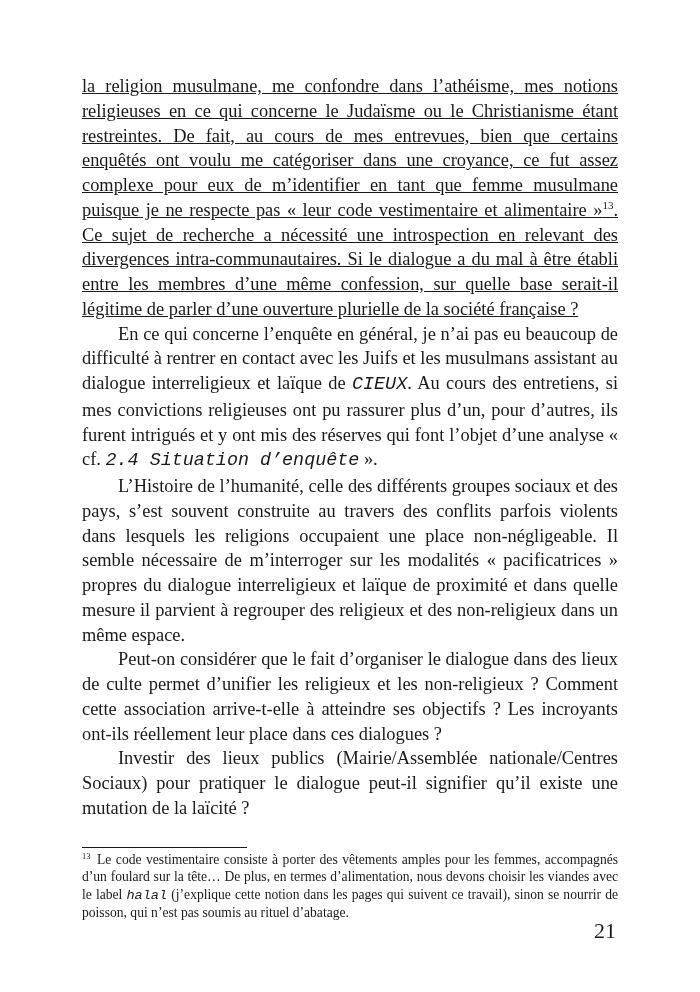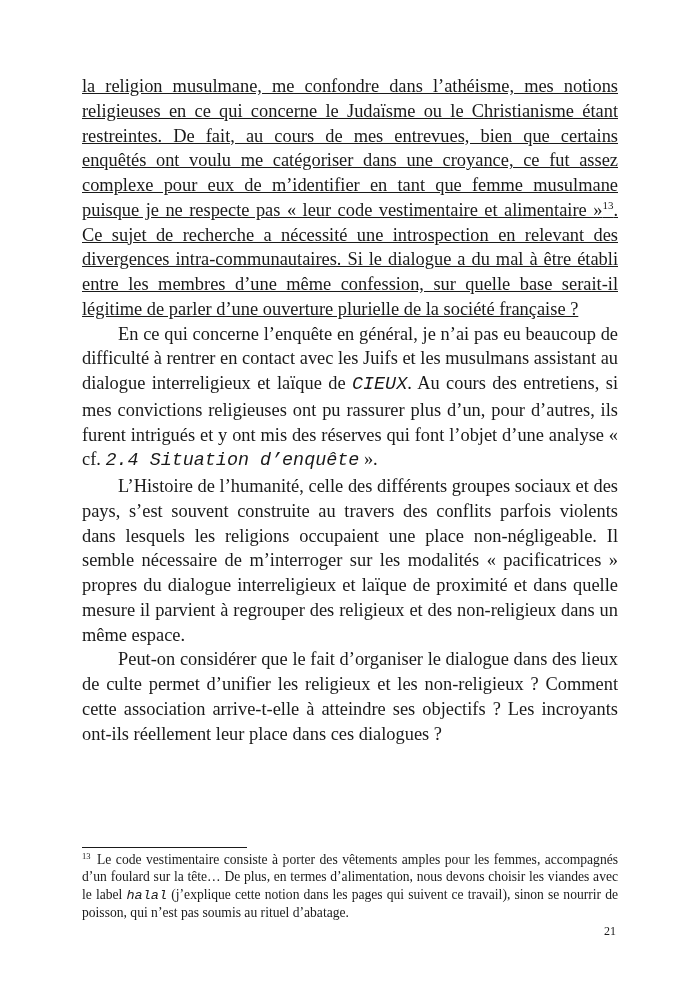--- a/index.html
+++ b/index.html
@@ -60,36 +60,37 @@
   .footnotes sup {
     font-size: 8.5px;
     line-height: 0;
     vertical-align: 5px;
     margin-right: 2px;
   }
   .page-number {
     position: absolute;
     top: 920px;
     right: 84px;
-    font-size: 12px;
+    font-size: 22px;
     line-height: 22px;
   }
   em { font-style: italic; font-family: Liberation Mono, monospace; }
 </style>
 </head>
 <body>
 
 <div class="page body-text">
   <p class="first"><span>la religion musulmane, me confondre dans l’athéisme, mes notions religieuses en ce qui concerne le Judaïsme ou le Christianisme étant restreintes. De fait, au cours de mes entrevues, bien que certains enquêtés ont voulu me catégoriser dans une croyance, ce fut assez complexe pour eux de m’identifier en tant que femme musulmane puisque je ne respecte pas « leur code vestimentaire et alimentaire »</span><sup class="fnref">13</sup><span>. Ce sujet de recherche a nécessité une introspection en relevant des divergences intra-communautaires. Si le dialogue a du mal à être établi entre les membres d’une même confession, sur quelle base serait-il légitime de parler d’une ouverture plurielle de la société française ?</span></p>
 
   <p class="indent"><span>En ce qui concerne l’enquête en général, je n’ai pas eu beaucoup de difficulté à rentrer en contact avec les Juifs et les musulmans assistant au dialogue interreligieux et laïque de </span><em>CIEUX</em><span>. Au cours des entretiens, si mes convictions religieuses ont pu rassurer plus d’un, pour d’autres, ils furent intrigués et y ont mis des réserves qui font l’objet d’une analyse « cf. </span><em>2.4 Situation d’enquête</em><span> ».</span></p>
 
   <p class="indent"><span>L’Histoire de l’humanité, celle des différents groupes sociaux et des pays, s’est souvent construite au travers des conflits parfois violents dans lesquels les religions occupaient une place non-négligeable. Il semble nécessaire de m’interroger sur les modalités « pacificatrices » propres du dialogue interreligieux et laïque de proximité et dans quelle mesure il parvient à regrouper des religieux et des non-religieux dans un même espace.</span></p>
 
   <p class="indent"><span>Peut-on considérer que le fait d’organiser le dialogue dans des lieux de culte permet d’unifier les religieux et les non-religieux ? Comment cette association arrive-t-elle à atteindre ses objectifs ? Les incroyants ont-ils réellement leur place dans ces dialogues ?</span></p>
 
+  <p class="indent"><span>Investir des lieux publics (Mairie/Assemblée nationale/Centres Sociaux) pour pratiquer le dialogue peut-il signifier qu’il existe une mutation de la laïcité ?</span></p>
 </div>
 
 <div class="footnote-rule"></div>
 
 <div class="footnotes"><sup>13</sup><span> Le code vestimentaire consiste à porter des vêtements amples pour les femmes, accompagnés d’un foulard sur la tête… De plus, en termes d’alimentation, nous devons choisir les viandes avec le label </span><em>halal</em><span> (j’explique cette notion dans les pages qui suivent ce travail), sinon se nourrir de poisson, qui n’est pas soumis au rituel d’abatage.</span></div>
 
 <div class="page-number">21</div>
 
 </body></html>

